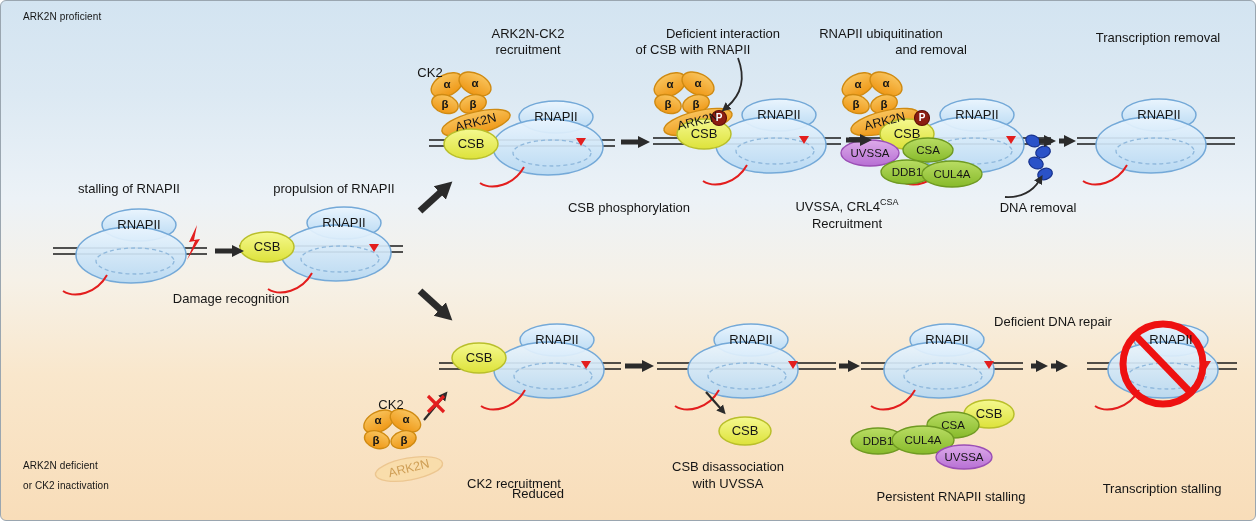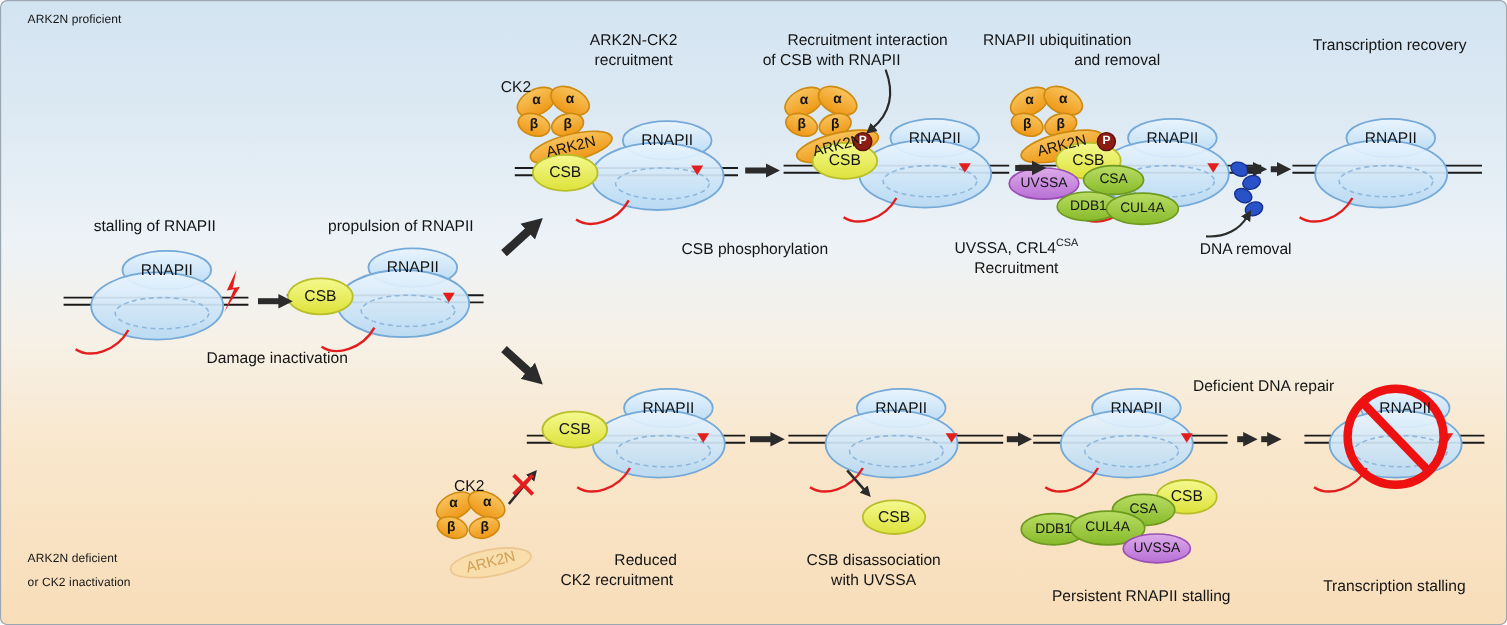--- a/index.html
+++ b/index.html
@@ -188,35 +188,35 @@
       <line x1="1134" y1="334" x2="1190" y2="392"></line>
     </g>
   </svg>
 
   <div class="lbl left title" style="left:22px; top:10px">ARK2N proficient</div>
   <div class="lbl left title" style="left:22px; top:459px">ARK2N deficient</div>
   <div class="lbl left title" style="left:22px; top:479px">or CK2 inactivation</div>
 
   <div class="lbl" style="left:128px; top:188px">stalling of RNAPII</div>
   <div class="lbl" style="left:333px; top:188px">propulsion of RNAPII</div>
-  <div class="lbl" style="left:230px; top:298px">Damage inactivation</div>
+  <div class="lbl" style="left:230px; top:298px">Damage recognition</div>
   <div class="lbl" style="left:527px; top:33px">ARK2N-CK2</div>
   <div class="lbl" style="left:527px; top:49px">recruitment</div>
-  <div class="lbl" style="left:722px; top:33px">Recruitment interaction</div>
+  <div class="lbl" style="left:722px; top:33px">Deficient interaction</div>
   <div class="lbl" style="left:692px; top:49px">of CSB with RNAPII</div>
   <div class="lbl" style="left:628px; top:207px">CSB phosphorylation</div>
   <div class="lbl" style="left:880px; top:33px">RNAPII ubiquitination</div>
   <div class="lbl" style="left:930px; top:49px">and removal</div>
   <div class="lbl" style="left:846px; top:205px">
     <span>UVSSA, CRL4</span><sup>CSA</sup>
   </div>
   <div class="lbl" style="left:846px; top:223px">Recruitment</div>
-  <div class="lbl" style="left:1157px; top:37px">Transcription recovery</div>
+  <div class="lbl" style="left:1157px; top:37px">Transcription removal</div>
   <div class="lbl" style="left:1037px; top:207px">DNA removal</div>
-  <div class="lbl" style="left:537px; top:466px">Reduced</div>
+  <div class="lbl" style="left:537px; top:493px">Reduced</div>
   <div class="lbl" style="left:513px; top:483px">CK2 recruitment</div>
   <div class="lbl" style="left:727px; top:466px">CSB disassociation</div>
   <div class="lbl" style="left:727px; top:483px">with UVSSA</div>
   <div class="lbl" style="left:950px; top:496px">Persistent RNAPII stalling</div>
   <div class="lbl" style="left:1052px; top:321px">Deficient DNA repair</div>
   <div class="lbl" style="left:1161px; top:488px">Transcription stalling</div>
 
   <div class="lbl plabel" style="left:138px; top:224px">RNAPII</div>
   <div class="lbl plabel" style="left:343px; top:222px">RNAPII</div>
   <div class="lbl plabel" style="left:555px; top:116px">RNAPII</div>

